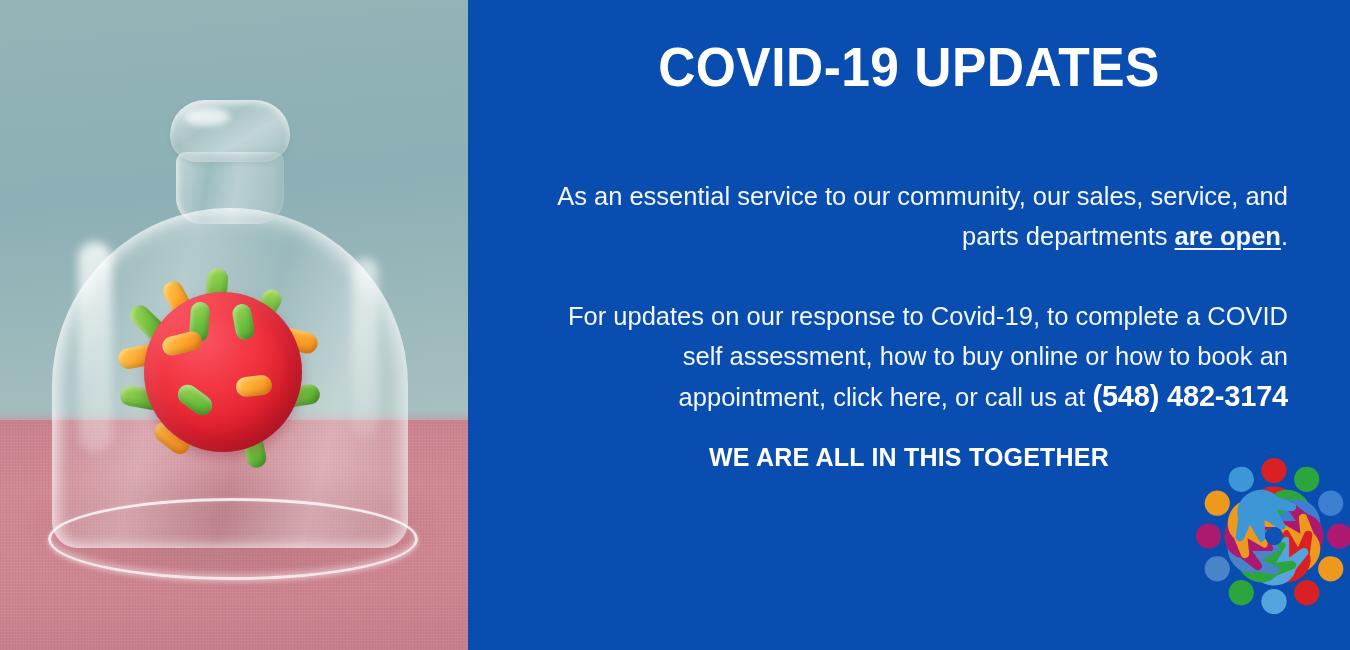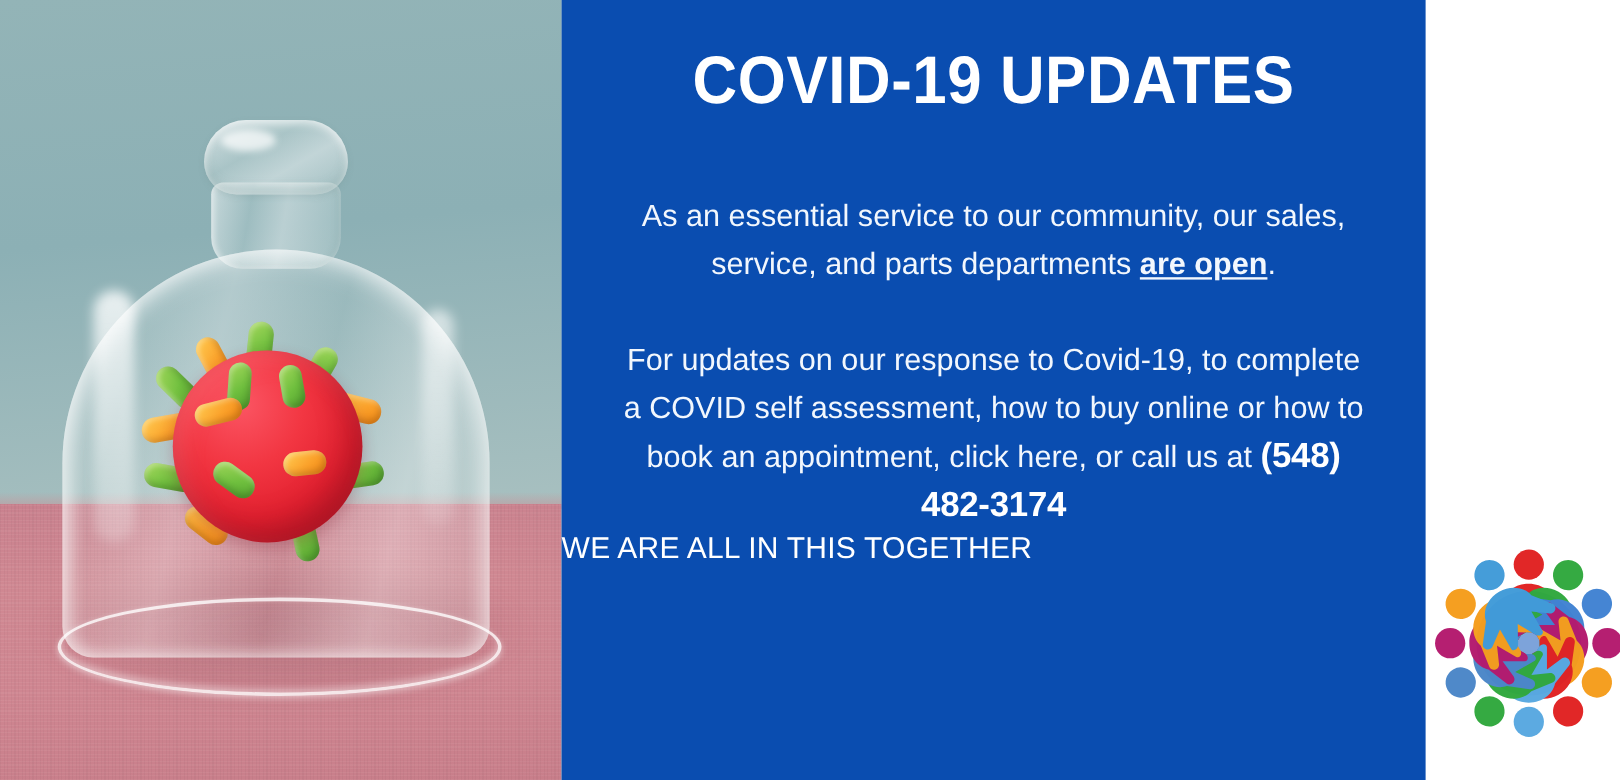--- a/index.html
+++ b/index.html
@@ -184,21 +184,21 @@
   }
   .spike.green  { background: linear-gradient(140deg, #a8d95e 0%, #6fbf3e 55%, #4e9c2c 100%); }
   .spike.orange { background: linear-gradient(140deg, #ffcf55 0%, #fba32c 55%, #ef8312 100%); }
   .spike.front  { z-index: 4; }
 
   
   .blue-panel {
     position: absolute;
     left: 468px;
     top: 0;
-    width: 720px;
+    width: 882px;
     height: 650px;
     background: #0a4db0;
   }
   .headline {
     position: absolute;
     left: 0;
     right: 0;
     top: 38px;
     text-align: center;
     color: #ffffff;
@@ -214,42 +214,42 @@
     position: absolute;
     left: 46px;
     right: 46px;
     top: 160px;
     text-align: center;
     color: #f2f7fd;
     font-size: 25.5px;
     line-height: 40px;
     font-weight: 400;
   }
-  .para { margin: 0; }
+  .para { margin: 16px; text-align: right; }
   .para + .para { margin-top: 40px; }
   .em-open {
     font-weight: 700;
     text-decoration: underline;
     text-underline-offset: 3px;
   }
   .phone {
     font-family: "Liberation Sans Narrow", "Liberation Sans", "DejaVu Sans", sans-serif;
     font-weight: 700;
     font-size: 29px;
     letter-spacing: -0.2px;
     color: #ffffff;
   }
   .tagline {
     position: absolute;
     left: 0;
     right: 0;
     top: 443px;
-    text-align: left;
+    text-align: center;
     color: #ffffff;
-    font-weight: 400;
+    font-weight: 700;
     font-size: 25px;
     letter-spacing: 0.2px;
   }
 
   
   .logo {
     position: absolute;
     left: 722px;
     top: 452px;
     width: 168px;

